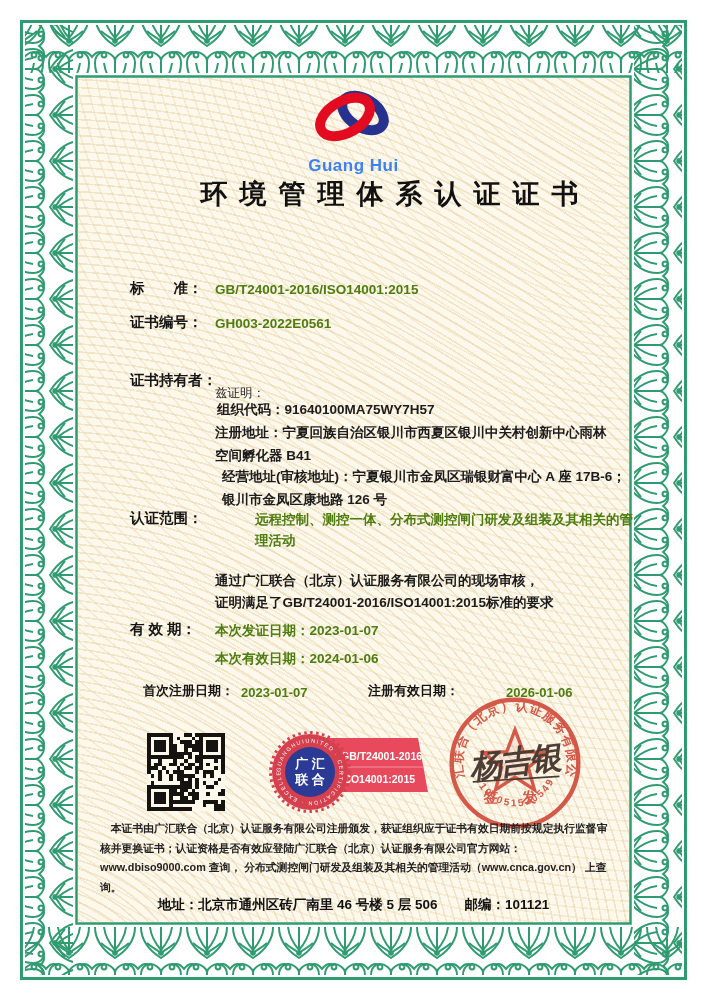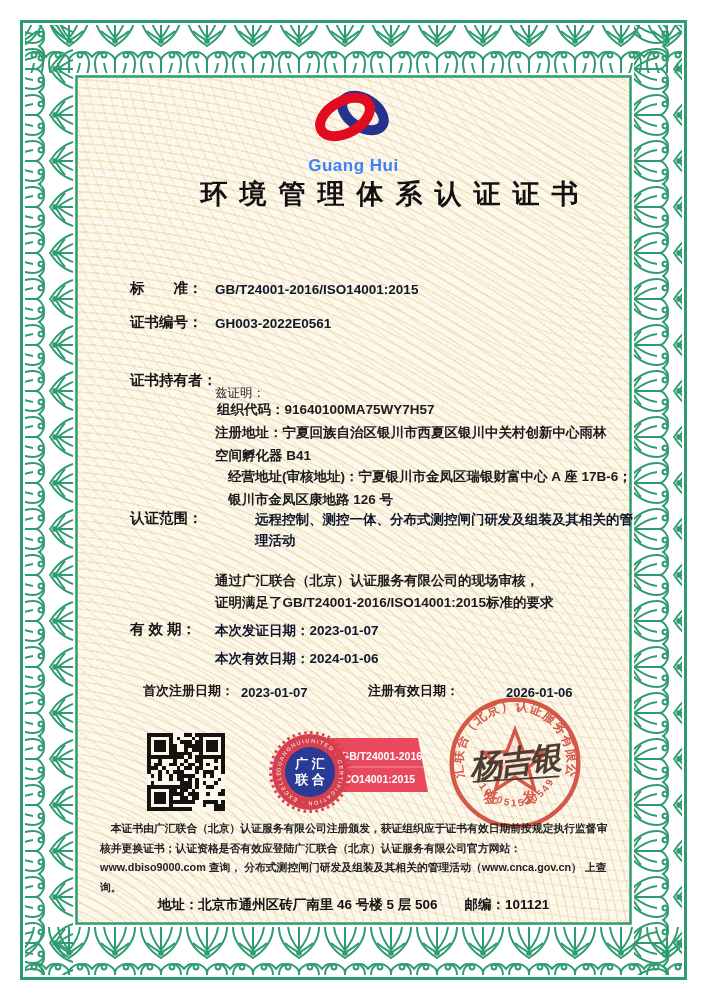--- a/index.html
+++ b/index.html
@@ -16,21 +16,21 @@
       repeating-radial-gradient(circle at 108% -15%, rgba(236,214,170,.40) 0 1.6px, rgba(0,0,0,0) 1.6px 10px),
       #fdf8ec;
   }
   .abs{position:absolute;}
   .logo-wrap{left:0;top:84px;width:100%;text-align:center;}
   .brand{font-size:17px;font-weight:800;color:#3b82f6;letter-spacing:.5px;margin-top:4px;}
   .title{left:0;top:176px;width:100%;text-align:center;font-size:27px;font-weight:900;
          letter-spacing:12px;text-indent:12px;color:#111;margin-left:36px;}
   .row{display:flex;align-items:flex-start;}
   .lbl{flex:0 0 85px;font-size:14.5px;font-weight:900;color:#151515;white-space:nowrap;}
-  .val{font-size:13.5px;font-weight:700;color:#0f172a;line-height:22px;}
+  .val{font-size:13.5px;font-weight:700;color:#4d7c0f;line-height:22px;}
   .plain{font-size:13.5px;font-weight:700;color:#1b1b1b;line-height:22.5px;}
   .small{font-size:12.5px;font-weight:400;margin-top:35px;}
   .datecol .val{display:block;margin-bottom:6px;}
   .qr{left:147px;top:733px;width:78px;height:78px;display:grid;
       grid-template-columns:repeat(21,1fr);grid-template-rows:repeat(21,1fr);background:#fdf8ec;}
   .qr .c{background:#fdf8ec;} .qr .d{background:#15130f;}
   .footer-notice{left:100px;top:819px;width:508px;font-size:10.8px;font-weight:700;
                  line-height:19.5px;color:#222;text-indent:1em;}
   .footer-address{left:0;top:896px;width:100%;text-align:center;font-size:13.5px;font-weight:900;color:#111;}
   .seal-svg{opacity:.93;}
@@ -106,21 +106,21 @@
   <div class="abs plain small" style="left:215px;top:347px;">兹证明：</div>
 
   <div class="abs row" style="left:130px;top:371px;">
     <span class="lbl">证书持有者：</span>
   </div>
 
   <div class="abs plain" style="left:217px;top:399px;">组织代码：91640100MA75WY7H57</div>
 
   <div class="abs plain" style="left:215px;top:422px;width:402px;">注册地址：宁夏回族自治区银川市西夏区银川中关村创新中心雨林空间孵化器 B41</div>
 
-  <div class="abs plain" style="left:228px;top:466px;width:404px;">经营地址(审核地址)：宁夏银川市金凤区瑞银财富中心 A 座 17B-6；银川市金凤区康地路 126 号</div>
+  <div class="abs plain" style="left:222px;top:466px;width:404px;">经营地址(审核地址)：宁夏银川市金凤区瑞银财富中心 A 座 17B-6；银川市金凤区康地路 126 号</div>
 
   <div class="abs row" style="left:130px;top:509px;gap:40px;">
     <span class="lbl">认证范围：</span>
     <span class="val" style="width:380px;line-height:21px;">远程控制、测控一体、分布式测控闸门研发及组装及其相关的管理活动</span>
   </div>
 
   <div class="abs plain" style="left:215px;top:570px;">通过广汇联合（北京）认证服务有限公司的现场审核，</div>
   <div class="abs plain" style="left:215px;top:592px;">证明满足了GB/T24001-2016/ISO14001:2015标准的要求</div>
 
   <div class="abs row" style="left:130px;top:620px;">

